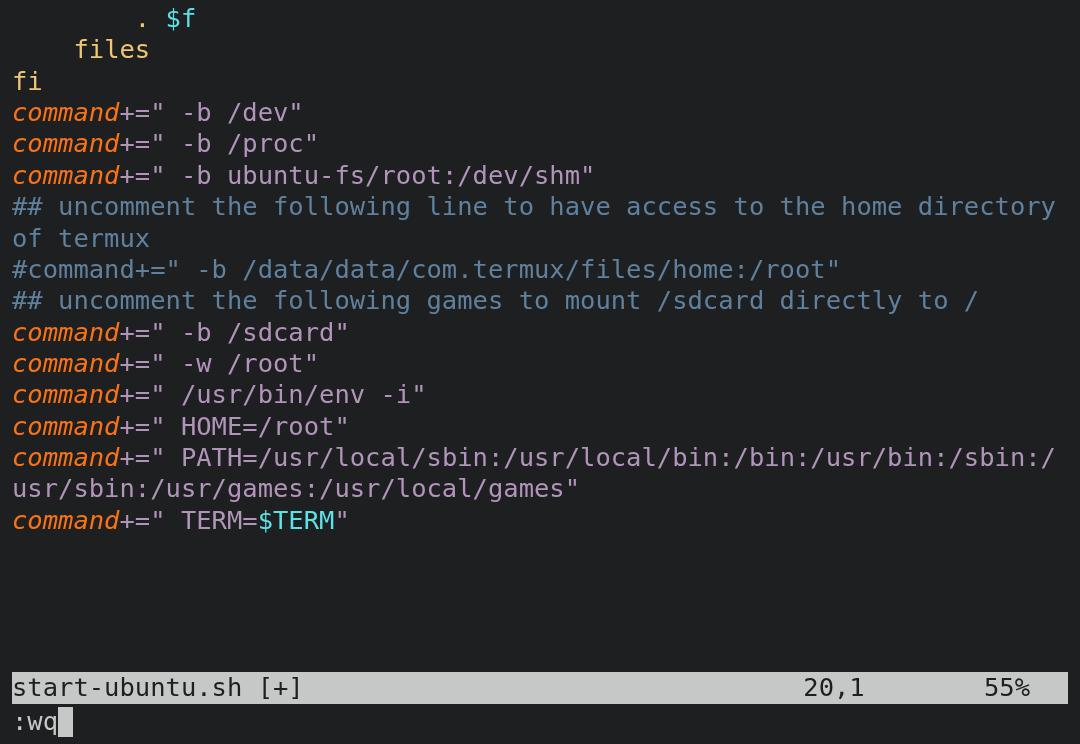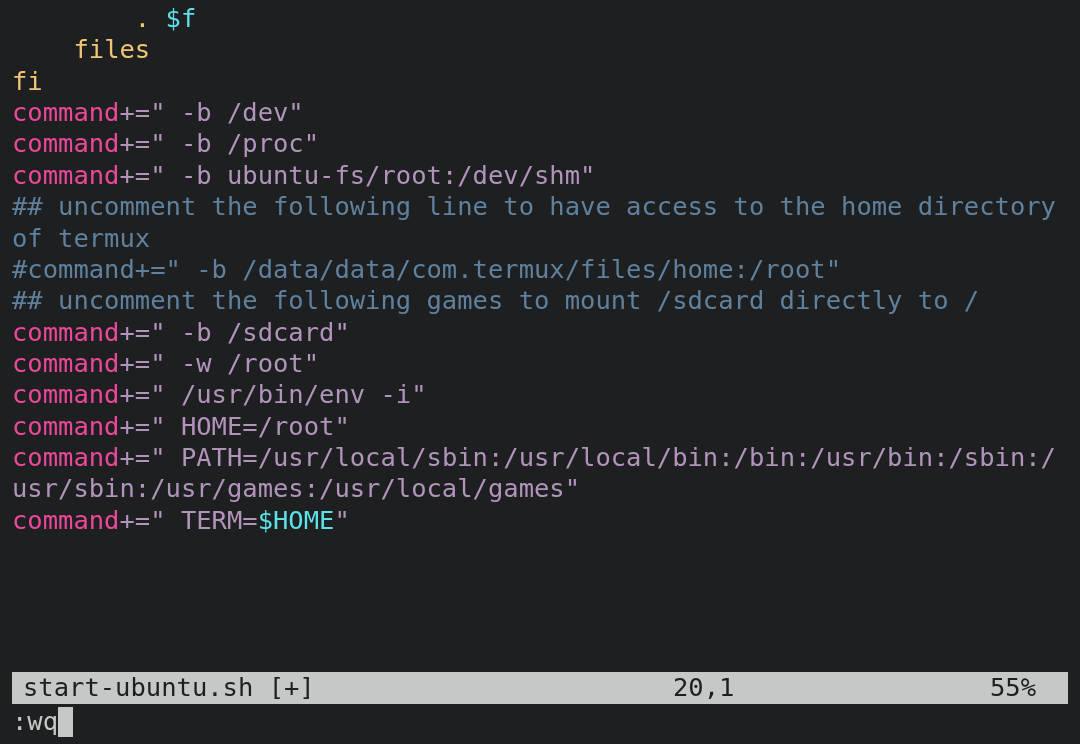--- a/index.html
+++ b/index.html
@@ -23,44 +23,44 @@
   }
   pre.code {
     margin: 0;
     white-space: pre-wrap;
     word-break: break-all;
     font-family: inherit;
     font-size: inherit;
     line-height: inherit;
   }
   .c-yellow  { color: #f0c674; }
-  .c-green   { color: #ec4899; }
+  .c-green   { color: #f97316; font-style: italic; }
   .c-purple  { color: #b294bb; }
   .c-blue    { color: #5f819d; }
   .c-lcyan   { color: #5CE1E6; }
 
   .statusbar {
     position: absolute;
     left: 12px;
     right: 12px;
     bottom: 40px;
     height: 32px;
     background: #c5c8c6;
     color: #1d1f21;
     display: flex;
     align-items: center;
     font-family: inherit;
     font-size: inherit;
-    padding: 0 11px;
+    padding: 0 0;
     box-sizing: border-box;
     font-weight: 500;
   }
   .statusbar .filename { flex: 1 1 auto; }
-  .statusbar .pos      { width: 300px; }
-  .statusbar .pct      { width: 80px;  text-align: center; padding-right: 4px;}
+  .statusbar .pos      { width: 300px; text-align: center; }
+  .statusbar .pct      { width: 80px;  text-align: left; padding-right: 4px;}
 
   .cmdline {
     position: absolute;
     left: 12px;
     right: 12px;
     bottom: 6px;
     height: 32px;
     color: #c5c8c6;
     display: flex;
     align-items: center;
@@ -88,21 +88,21 @@
 <span><span class="c-green">command</span><span class="c-purple">+=</span><span class="c-purple">" -b /proc"</span></span>
 <span><span class="c-green">command</span><span class="c-purple">+=</span><span class="c-purple">" -b ubuntu-fs/root:/dev/shm"</span></span>
 <span><span class="c-blue">## uncomment the following line to have access to the home directory of termux</span></span>
 <span><span class="c-blue">#command+=" -b /data/data/com.termux/files/home:/root"</span></span>
 <span><span class="c-blue">## uncomment the following games to mount /sdcard directly to /</span></span>
 <span><span class="c-green">command</span><span class="c-purple">+=</span><span class="c-purple">" -b /sdcard"</span></span>
 <span><span class="c-green">command</span><span class="c-purple">+=</span><span class="c-purple">" -w /root"</span></span>
 <span><span class="c-green">command</span><span class="c-purple">+=</span><span class="c-purple">" /usr/bin/env -i"</span></span>
 <span><span class="c-green">command</span><span class="c-purple">+=</span><span class="c-purple">" HOME=/root"</span></span>
 <span><span class="c-green">command</span><span class="c-purple">+=</span><span class="c-purple">" PATH=/usr/local/sbin:/usr/local/bin:/bin:/usr/bin:/sbin:/usr/sbin:/usr/games:/usr/local/games"</span></span>
-<span><span class="c-green">command</span><span class="c-purple">+=</span><span class="c-purple">" TERM=</span><span class="c-lcyan">$HOME</span><span class="c-purple">"</span></span></pre>
+<span><span class="c-green">command</span><span class="c-purple">+=</span><span class="c-purple">" TERM=</span><span class="c-lcyan">$TERM</span><span class="c-purple">"</span></span></pre>
 
   <div class="statusbar">
     <span class="filename">start-ubuntu.sh [+]</span>
     <span class="pos">20,1</span>
     <span class="pct">55%</span>
   </div>
 
   <div class="cmdline">
     <span>:wq</span>
       <span class="cursor"></span>

